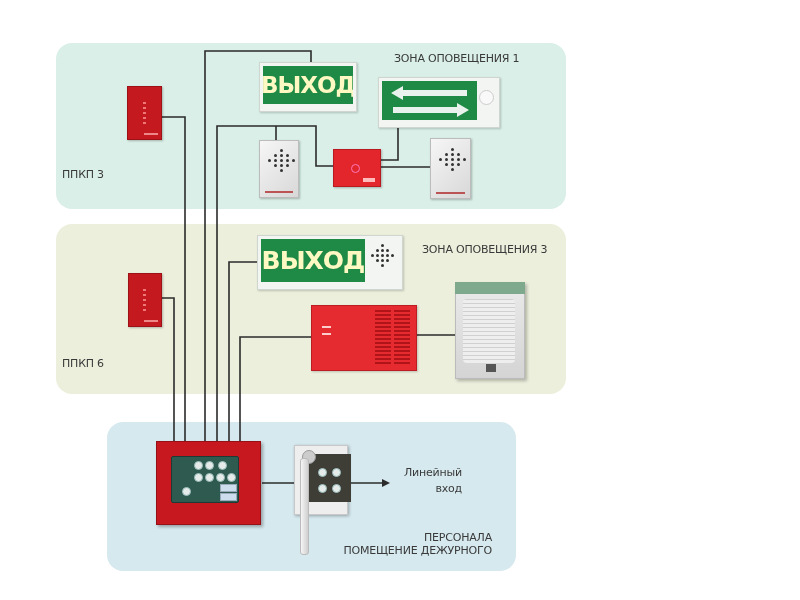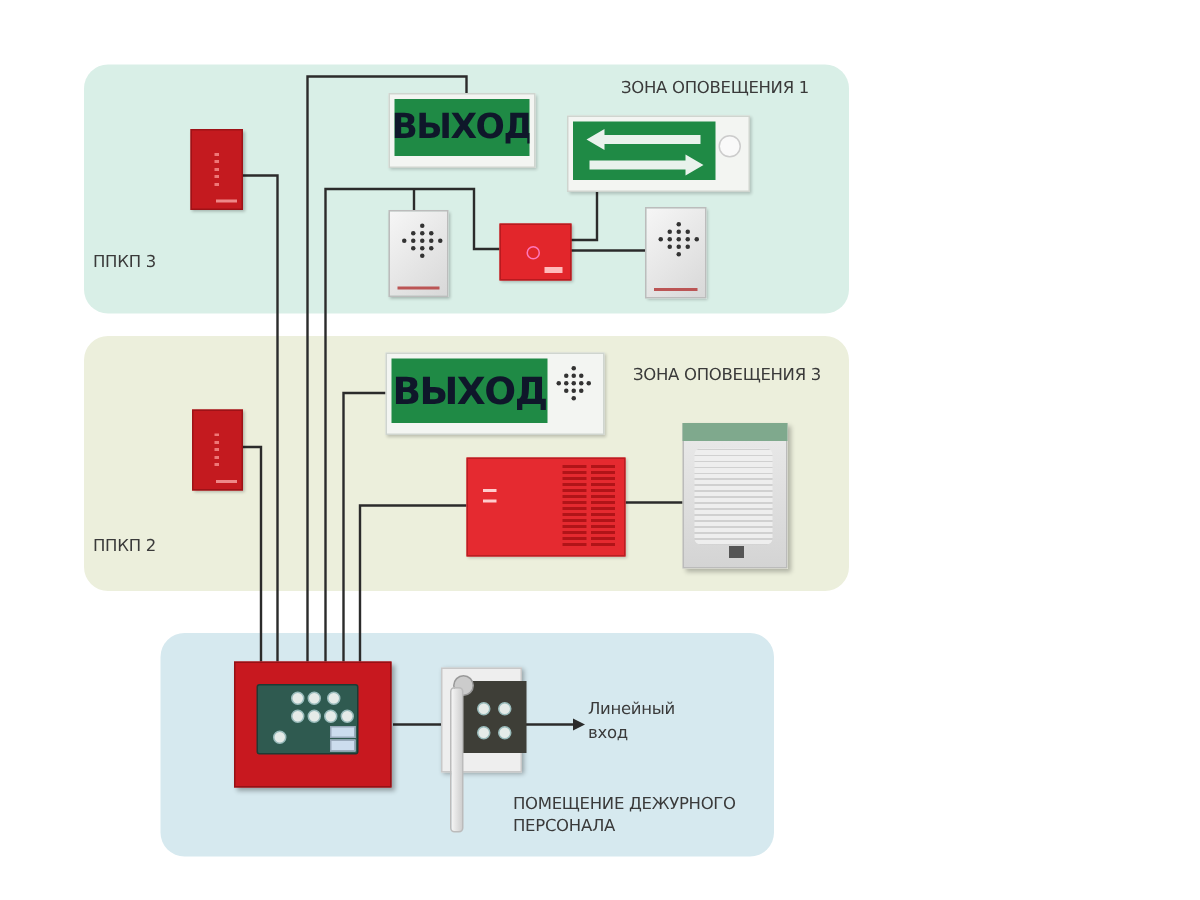--- a/index.html
+++ b/index.html
@@ -3,33 +3,33 @@
 <meta charset="utf-8">
 <style>
   html, body { margin: 0; padding: 0; background: #ffffff; }
   body { width: 800px; height: 600px; position: relative; overflow: hidden;
          font-family: "DejaVu Sans", "Liberation Sans", sans-serif; }
   .zone { position: absolute; border-radius: 16px; }
   #zone1 { left: 56px; top: 43px; width: 510px; height: 166px; background: #d9efe7; }
   #zone2 { left: 56px; top: 224px; width: 510px; height: 170px; background: #ecefdc; }
   #zone3 { left: 107px; top: 422px; width: 409px; height: 149px; background: #d6e9ef; }
   .label { position: absolute; color: #3a3a3a; font-size: 11px; letter-spacing: -0.2px; white-space: nowrap; }
-  .label.center { text-align: left; }
+  .label.center { text-align: right; }
   svg#wires { position: absolute; left: 0; top: 0; width: 800px; height: 600px; pointer-events: none; }
   .dev { position: absolute; box-sizing: border-box; }
   
   .ppkp { background: #c41a1f; border: 1px solid #9e1217; box-shadow: 1px 1px 2px rgba(0,0,0,0.25); }
   .ppkp .leds { position: absolute; left: 45%; top: 28%; width: 3px; height: 24px;
                 background: repeating-linear-gradient(#e77 0 2px, transparent 2px 5px); }
   .ppkp .tag { position: absolute; right: 3px; bottom: 4px; width: 14px; height: 2px; background: #e88; }
   
   .exit { background: #f3f5f2; border: 1px solid #cfd5cf; box-shadow: 1px 1px 2px rgba(0,0,0,0.2); }
   .exit .green { position: absolute; left: 3px; top: 3px; bottom: 7px; background: #1f8a45;
                  display: flex; align-items: center; justify-content: center; overflow: hidden; }
-  .exit .green span { color: #0f172a; font-family: "DejaVu Sans", sans-serif; font-weight: bold;
+  .exit .green span { color: #fef9c3; font-family: "DejaVu Sans", sans-serif; font-weight: bold;
                       letter-spacing: -1px; }
   .spk-grid { position: absolute; display: grid; grid-template-columns: repeat(5, 4px); gap: 2px; }
   .spk-grid i { width: 3px; height: 3px; border-radius: 50%; background: #333; display: block; }
   .speaker { background: linear-gradient(135deg,#f6f6f6,#d8d8d8); border: 1px solid #bcbcbc;
              box-shadow: 1px 1px 2px rgba(0,0,0,0.25); }
   .speaker .plate { position: absolute; left: 5px; right: 5px; bottom: 4px; height: 2px; background: #b55; }
   .redbox { background: #e2262b; border: 1px solid #b81a1f; box-shadow: 1px 1px 2px rgba(0,0,0,0.25); }
   .amp { background: #e52a30; border: 1px solid #bb1d22; box-shadow: 1px 1px 2px rgba(0,0,0,0.2); }
   .amp .vent { position: absolute; top: 4px; width: 16px; height: 55px;
                background: repeating-linear-gradient(#b11418 0 2px, #e52a30 2px 4px); }
@@ -49,27 +49,27 @@
   .mic-panel .handle { position: absolute; left: 5px; top: 12px; width: 7px; height: 95px;
                        background: linear-gradient(90deg,#f5f5f5,#cfcfcf); border-radius: 3px; border: 1px solid #bbb; }
 </style>
 </head>
 <body>
 
 <div id="zone1" class="zone"></div>
 <div id="zone2" class="zone"></div>
 <div id="zone3" class="zone"></div>
 
-<div class="label" style="left:414px; top:52px;">ЗОНА ОПОВЕЩЕНИЯ 1</div>
+<div class="label" style="left:394px; top:52px;">ЗОНА ОПОВЕЩЕНИЯ 1</div>
 <div class="label" style="left:62px; top:168px;">ППКП 3</div>
 <div class="label" style="left:422px; top:243px;">ЗОНА ОПОВЕЩЕНИЯ 3</div>
-<div class="label" style="left:62px; top:357px;">ППКП 2</div>
+<div class="label" style="left:62px; top:357px;">ППКП 6</div>
 <div class="label center" style="left:342px; top:529px; width:150px;">
+  <div style="margin-top:2px;">ПЕРСОНАЛА</div>
   <div>ПОМЕЩЕНИЕ ДЕЖУРНОГО</div>
-  <div style="margin-top:2px;">ПЕРСОНАЛА</div>
 </div>
 <div class="label center" style="left:392px; top:466px; width:70px;">
   <div>Линейный</div>
   <div style="margin-top:3px;">вход</div>
 </div>
 
 <svg id="wires" viewBox="0 0 800 600">
   <g fill="none" stroke="#2b2b2b" stroke-width="1.6">
 
     <polyline points="162,117 185,117 185,441"></polyline>

